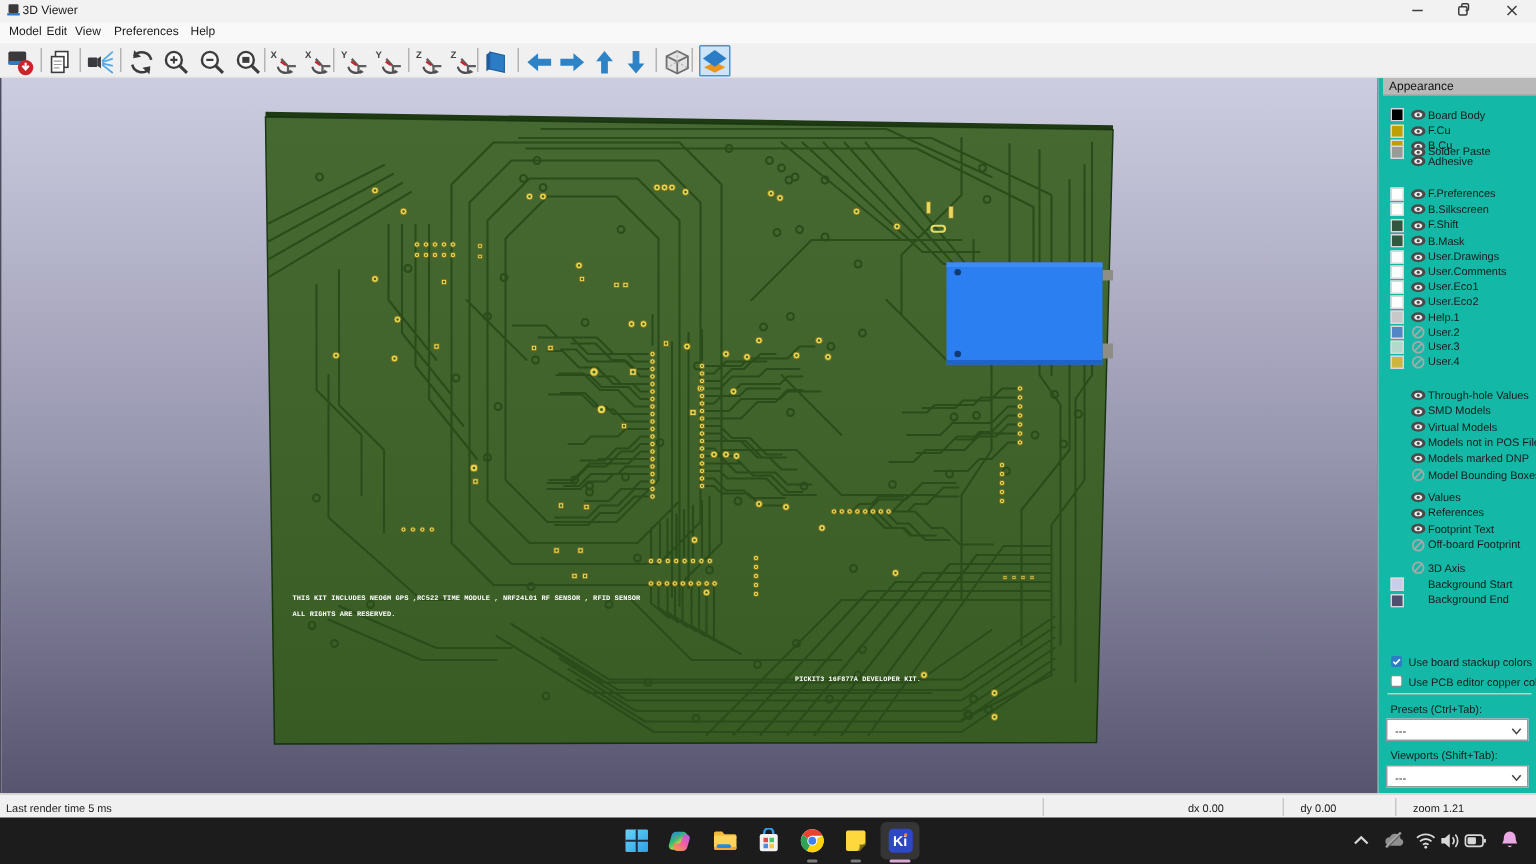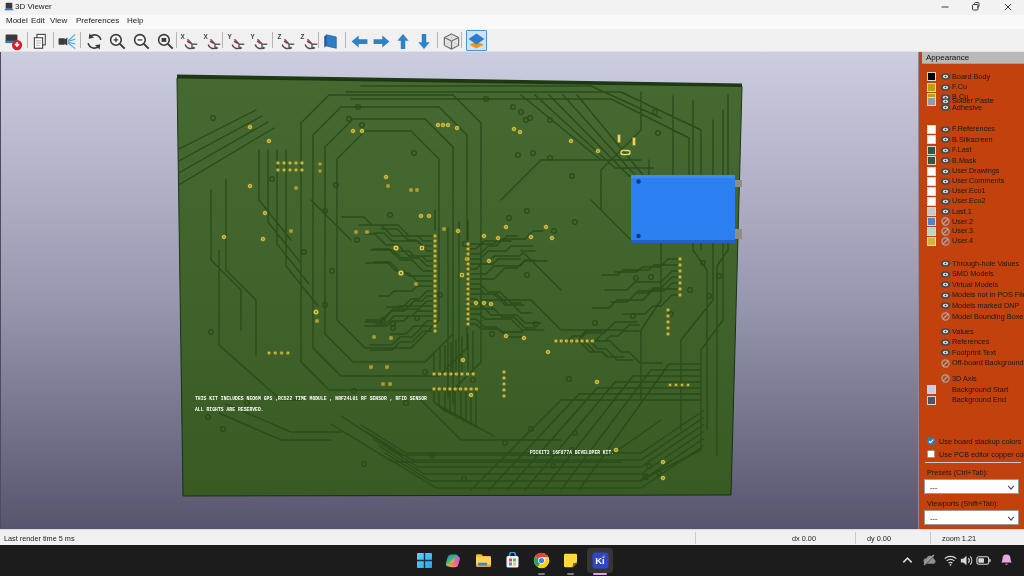--- a/index.html
+++ b/index.html
@@ -6,21 +6,21 @@
 #titlebar .t{position:absolute;left:15px;top:1.5px;font-size:8px;color:#1a1a1a}
 .winbtn{position:absolute;top:0;width:14px;height:14px;color:#3c3c3c}
 #menubar{position:absolute;left:0;top:15px;width:1024px;height:14px;background:#f9f9f9}
 .mi{position:absolute;top:1px;font-size:8px;color:#1a1a1a}
 #toolbar{position:absolute;left:0;top:29px;width:1024px;height:23px;background:#f0f0f0;border-bottom:1px solid #e3e3e3}
 .tbi{position:absolute}
 .tbi svg{width:100%;height:100%}
 .tbi.sel{background:#cce4f7;border:1px solid #4f92d0;border-radius:1px}
 .tsep{position:absolute;top:3px;width:1px;height:16px;background:#b4b4b4}
 #viewport{position:absolute;left:0;top:52px;width:919px;height:477px;background:linear-gradient(#cdcde1,#9897b0 52%,#56546e);border-left:1px solid #4c4c60;border-right:1px solid #8a8aa0}
-#panel{position:absolute;left:919px;top:52px;width:105px;height:477px;background:#c2410c;overflow:hidden}
+#panel{position:absolute;left:919px;top:52px;width:105px;height:477px;background:#14b8a6;overflow:hidden}
 #phead{position:absolute;left:3px;top:0;width:102px;height:12px;background:#b9b9b9;border-bottom:1px solid #a0a0a0}
 #phead span{position:absolute;left:4px;top:0.5px;font-size:8px;color:#111}
 .prow{position:absolute;left:3px;width:102px;height:10px}
 .sw{position:absolute;left:5px;top:0.5px;width:9px;height:9px;border:1px solid #d8d8d8}
 .ic{position:absolute;left:18px;top:0.5px;width:11px;height:9px}
 .plbl{position:absolute;left:30px;top:0px;font-size:7.3px;color:#1a1a1a;white-space:nowrap}
 .pchk{position:absolute;left:5px;width:8px;height:8px}
 .plbl2{position:absolute;left:17px;font-size:7.3px;color:#1a1a1a;white-space:nowrap}
 .dd{position:absolute;left:5px;width:95px;height:15px;background:#fff;border:1px solid #9a9a9a;font-size:7.5px;color:#222}
 .dd span{position:absolute;left:5px;top:3px}
@@ -651,39 +651,39 @@
       </svg>
       <span class="plbl">Solder Paste</span>
     </div>
     <div class="prow" style="top:72.0px">
       <span class="sw" style="background:#fdfdfd"></span>
       <svg class="ic" viewBox="0 0 12 10">
         <ellipse cx="6" cy="5" rx="5.3" ry="3.7" fill="#4a4a4a"></ellipse>
         <ellipse cx="6" cy="5" rx="2.9" ry="1.9" fill="#efefef"></ellipse>
         <circle cx="6" cy="5" r="1.15" fill="#4a4a4a"></circle>
       </svg>
-      <span class="plbl">F.References</span>
+      <span class="plbl">F.Preferences</span>
     </div>
     <div class="prow" style="top:82.5px">
       <span class="sw" style="background:#fdfdfd"></span>
       <svg class="ic" viewBox="0 0 12 10">
         <ellipse cx="6" cy="5" rx="5.3" ry="3.7" fill="#4a4a4a"></ellipse>
         <ellipse cx="6" cy="5" rx="2.9" ry="1.9" fill="#efefef"></ellipse>
         <circle cx="6" cy="5" r="1.15" fill="#4a4a4a"></circle>
       </svg>
       <span class="plbl">B.Silkscreen</span>
     </div>
     <div class="prow" style="top:93.0px">
       <span class="sw" style="background:#33563f"></span>
       <svg class="ic" viewBox="0 0 12 10">
         <ellipse cx="6" cy="5" rx="5.3" ry="3.7" fill="#4a4a4a"></ellipse>
         <ellipse cx="6" cy="5" rx="2.9" ry="1.9" fill="#efefef"></ellipse>
         <circle cx="6" cy="5" r="1.15" fill="#4a4a4a"></circle>
       </svg>
-      <span class="plbl">F.Last</span>
+      <span class="plbl">F.Shift</span>
     </div>
     <div class="prow" style="top:103.8px">
       <span class="sw" style="background:#33563f"></span>
       <svg class="ic" viewBox="0 0 12 10">
         <ellipse cx="6" cy="5" rx="5.3" ry="3.7" fill="#4a4a4a"></ellipse>
         <ellipse cx="6" cy="5" rx="2.9" ry="1.9" fill="#efefef"></ellipse>
         <circle cx="6" cy="5" r="1.15" fill="#4a4a4a"></circle>
       </svg>
       <span class="plbl">B.Mask</span>
     </div>
@@ -723,21 +723,21 @@
       </svg>
       <span class="plbl">User.Eco2</span>
     </div>
     <div class="prow" style="top:154.6px">
       <span class="sw" style="background:#c8c8c8"></span>
       <svg class="ic" viewBox="0 0 12 10">
         <ellipse cx="6" cy="5" rx="5.3" ry="3.7" fill="#4a4a4a"></ellipse>
         <ellipse cx="6" cy="5" rx="2.9" ry="1.9" fill="#efefef"></ellipse>
         <circle cx="6" cy="5" r="1.15" fill="#4a4a4a"></circle>
       </svg>
-      <span class="plbl">Last.1</span>
+      <span class="plbl">Help.1</span>
     </div>
     <div class="prow" style="top:164.5px">
       <span class="sw" style="background:#5187c6"></span>
       <svg class="ic" viewBox="0 0 12 10">
         <circle cx="6" cy="5" r="4" fill="none" stroke="#a8a8a8" stroke-width="1.3"></circle>
         <path d="M3.2 7.8 L8.8 2.2" stroke="#a8a8a8" stroke-width="1.3"></path>
       </svg>
       <span class="plbl">User.2</span>
     </div>
     <div class="prow" style="top:174.3px">
@@ -835,21 +835,21 @@
         <circle cx="6" cy="5" r="1.15" fill="#4a4a4a"></circle>
       </svg>
       <span class="plbl">Footprint Text</span>
     </div>
     <div class="prow" style="top:306.0px">
       <span class="sw" style="background:transparent;border-color:transparent"></span>
       <svg class="ic" viewBox="0 0 12 10">
         <circle cx="6" cy="5" r="4" fill="none" stroke="#a8a8a8" stroke-width="1.3"></circle>
         <path d="M3.2 7.8 L8.8 2.2" stroke="#a8a8a8" stroke-width="1.3"></path>
       </svg>
-      <span class="plbl">Off-board Background</span>
+      <span class="plbl">Off-board Footprint</span>
     </div>
     <div class="prow" style="top:321.5px">
       <span class="sw" style="background:transparent;border-color:transparent"></span>
       <svg class="ic" viewBox="0 0 12 10">
         <circle cx="6" cy="5" r="4" fill="none" stroke="#a8a8a8" stroke-width="1.3"></circle>
         <path d="M3.2 7.8 L8.8 2.2" stroke="#a8a8a8" stroke-width="1.3"></path>
       </svg>
       <span class="plbl">3D Axis</span>
     </div>
     <div class="prow" style="top:332.5px">

